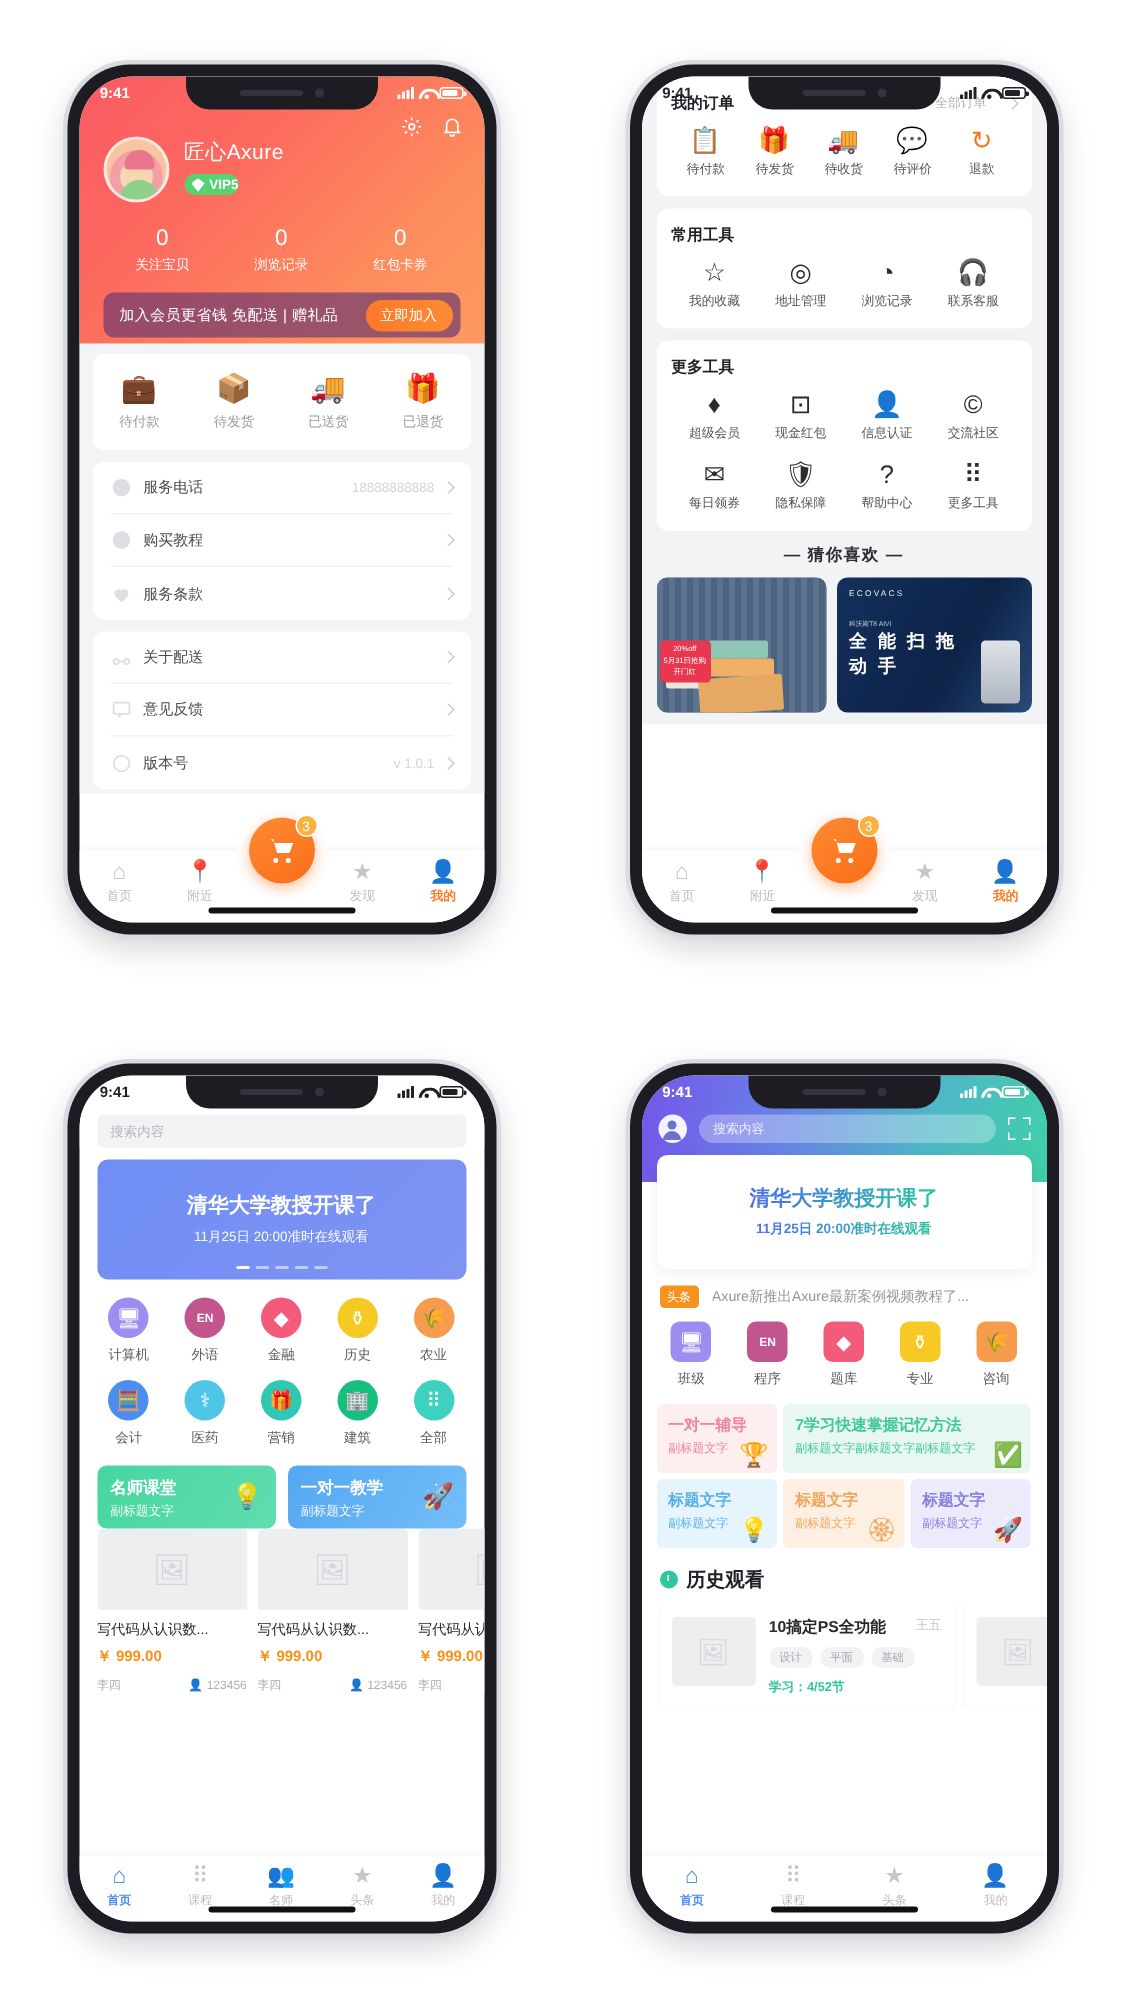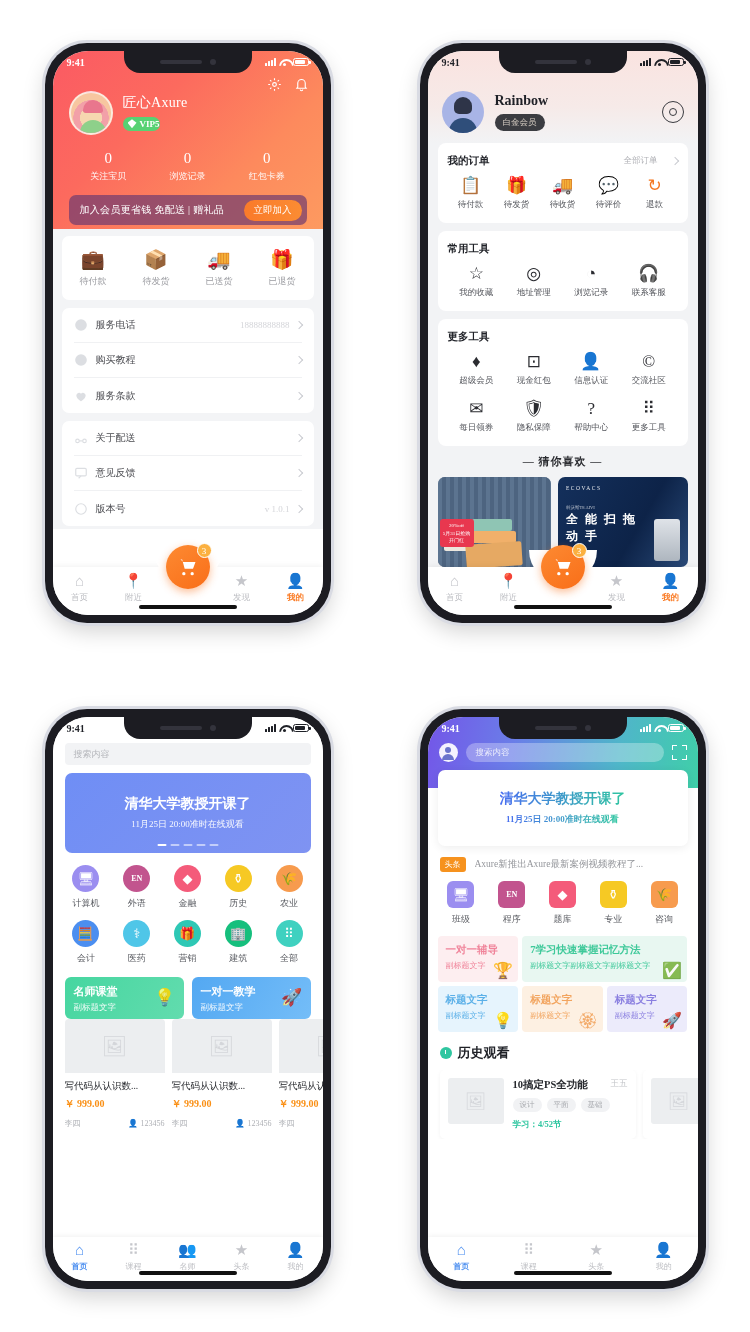--- a/index.html
+++ b/index.html
@@ -9,21 +9,21 @@
     font-family: "Liberation Sans", "DejaVu Sans", sans-serif;
     overflow: hidden;
     position: relative;
   }
   .grid {
     width: 750px; height: 1332px;
     display: grid;
     grid-template-columns: 375px 375px;
     grid-template-rows: 666px 666px;
   }
-  .cell { position: relative; display: flex; align-items: center; justify-content: center; font-family: Liberation Serif, serif; }
+  .cell { position: relative; display: flex; align-items: center; justify-content: center; }
 
   
   .phone {
     position: relative;
     width: 286px; height: 580px;
     border-radius: 42px;
     background: #1c1c22;
     padding: 8px;
     box-shadow: 0 0 0 3px #d9dbe3, 0 8px 22px rgba(0,0,0,.18);
   }
@@ -475,32 +475,20 @@
                 <i></i>
               </span>
             <span class="wifi"></span>
             <span class="batt">
                 <span></span>
               </span>
           </span>
         </div>
 
         <div class="body-scroll">
-          <div class="hero2">
-            <div class="u2row">
-              <div class="avatar2"></div>
-              <div>
-                <div class="n2">Rainbow</div>
-                <div class="lvl">白金会员</div>
-              </div>
-              <div class="setbtn">
-                  <i></i>
-                </div>
-            </div>
-          </div>
 
           <div class="sheet2">
             <div class="sect">
               <div class="sect-hd">
                 <span class="sect-t">我的订单</span>
                 <span class="sect-m">
                   <span>全部订单</span>
                   <span class="chev"></span>
                 </span>
               </div>

